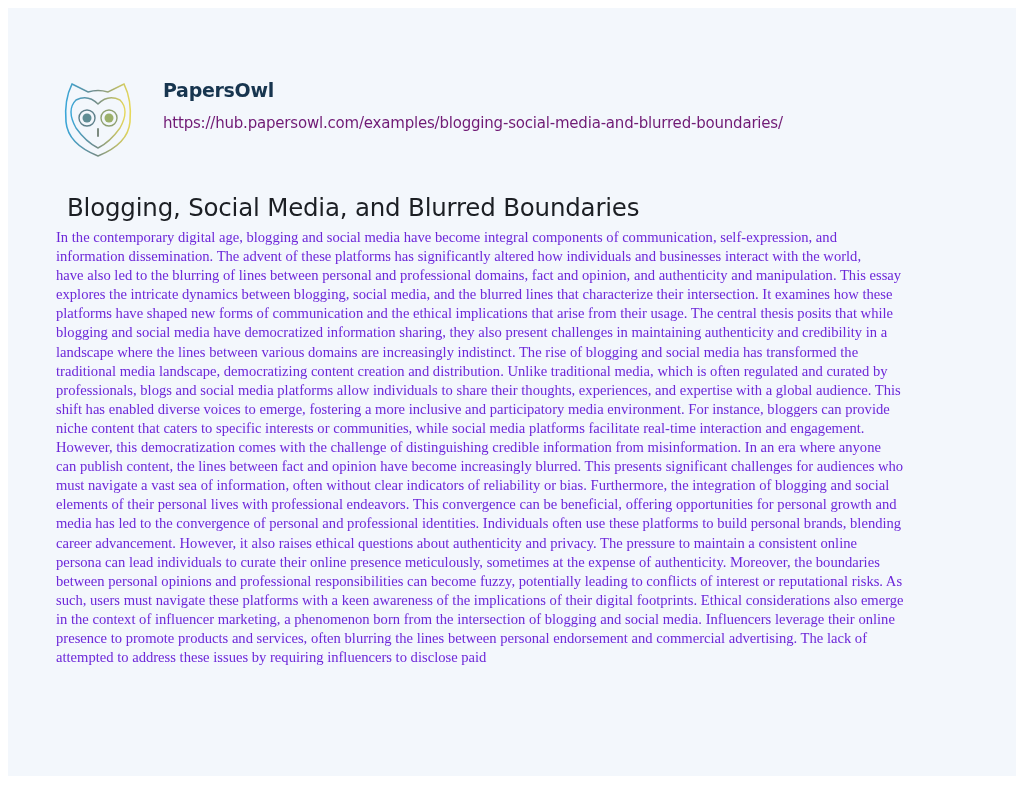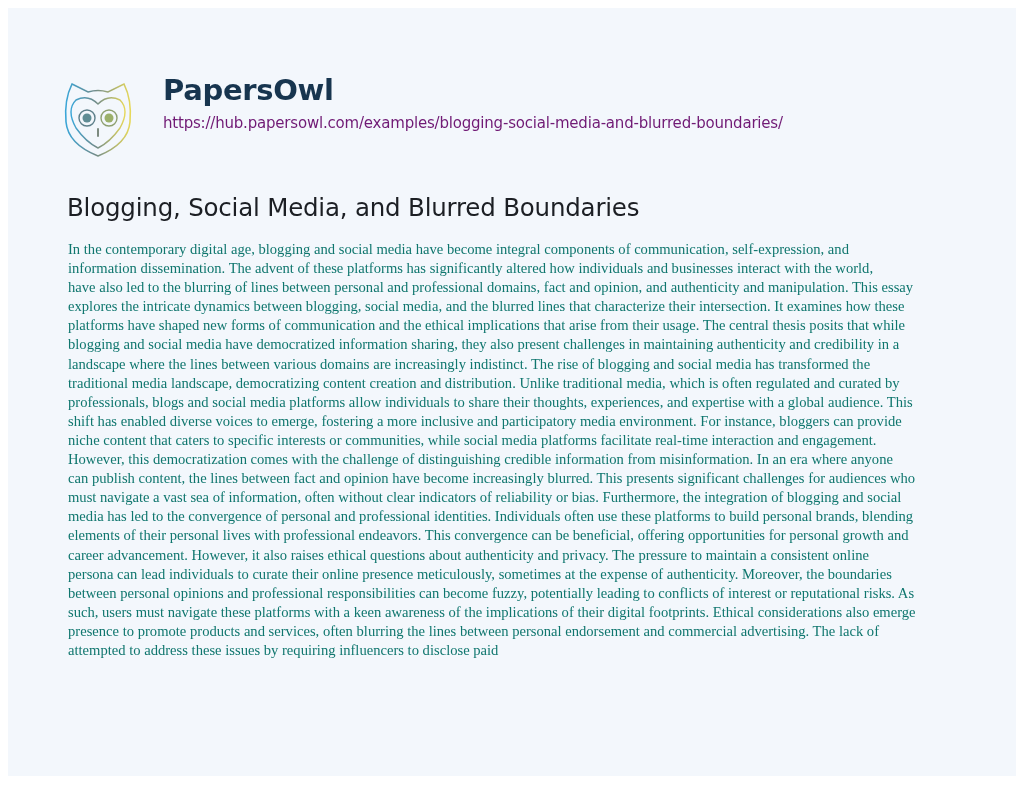--- a/index.html
+++ b/index.html
@@ -34,21 +34,21 @@
     }
     .brand {
       position: absolute;
       left: 105px;
       top: 2px;
       white-space: nowrap;
     }
     .brand-name {
       font-family: "DejaVu Sans", sans-serif;
       font-weight: bold;
-      font-size: 29px;
+      font-size: 19px;
       color: #17354f;
       letter-spacing: -0.3px;
       line-height: 36px;
       display: block;
     }
     .brand-url {
       font-family: "DejaVu Sans", sans-serif;
       font-size: 15px;
       color: #701a75;
       line-height: 22px;
@@ -68,25 +68,25 @@
       color: #1c1f24;
       line-height: 34px;
       letter-spacing: -0.2px;
       white-space: nowrap;
     }
     .body-text {
       position: absolute;
       left: 48px;
       top: 220px;
       width: 942px;
-      margin: 12px;
+      margin: 0;
       font-family: "Liberation Serif", serif;
       font-size: 14.6px;
       line-height: 19.1px;
-      color: #0f766e;
+      color: #6d28d9;
     }
     .body-text .line {
       display: block;
       white-space: nowrap;
     }
   </style>
 </head>
 <body>
 
 <div class="card">
@@ -129,23 +129,24 @@
     <span class="line">platforms have shaped new forms of communication and the ethical implications that arise from their usage. The central thesis posits that while</span>
     <span class="line">blogging and social media have democratized information sharing, they also present challenges in maintaining authenticity and credibility in a</span>
     <span class="line">landscape where the lines between various domains are increasingly indistinct. The rise of blogging and social media has transformed the</span>
     <span class="line">traditional media landscape, democratizing content creation and distribution. Unlike traditional media, which is often regulated and curated by</span>
     <span class="line">professionals, blogs and social media platforms allow individuals to share their thoughts, experiences, and expertise with a global audience. This</span>
     <span class="line">shift has enabled diverse voices to emerge, fostering a more inclusive and participatory media environment. For instance, bloggers can provide</span>
     <span class="line">niche content that caters to specific interests or communities, while social media platforms facilitate real-time interaction and engagement.</span>
     <span class="line">However, this democratization comes with the challenge of distinguishing credible information from misinformation. In an era where anyone</span>
     <span class="line">can publish content, the lines between fact and opinion have become increasingly blurred. This presents significant challenges for audiences who</span>
     <span class="line">must navigate a vast sea of information, often without clear indicators of reliability or bias. Furthermore, the integration of blogging and social</span>
+    <span class="line">elements of their personal lives with professional endeavors. This convergence can be beneficial, offering opportunities for personal growth and</span>
     <span class="line">media has led to the convergence of personal and professional identities. Individuals often use these platforms to build personal brands, blending</span>
-    <span class="line">elements of their personal lives with professional endeavors. This convergence can be beneficial, offering opportunities for personal growth and</span>
     <span class="line">career advancement. However, it also raises ethical questions about authenticity and privacy. The pressure to maintain a consistent online</span>
     <span class="line">persona can lead individuals to curate their online presence meticulously, sometimes at the expense of authenticity. Moreover, the boundaries</span>
     <span class="line">between personal opinions and professional responsibilities can become fuzzy, potentially leading to conflicts of interest or reputational risks. As</span>
     <span class="line">such, users must navigate these platforms with a keen awareness of the implications of their digital footprints. Ethical considerations also emerge</span>
+    <span class="line">in the context of influencer marketing, a phenomenon born from the intersection of blogging and social media. Influencers leverage their online</span>
     <span class="line">presence to promote products and services, often blurring the lines between personal endorsement and commercial advertising. The lack of</span>
     <span class="line">attempted to address these issues by requiring influencers to disclose paid</span>
   </p>
 
 </div>
 
 </body></html>

